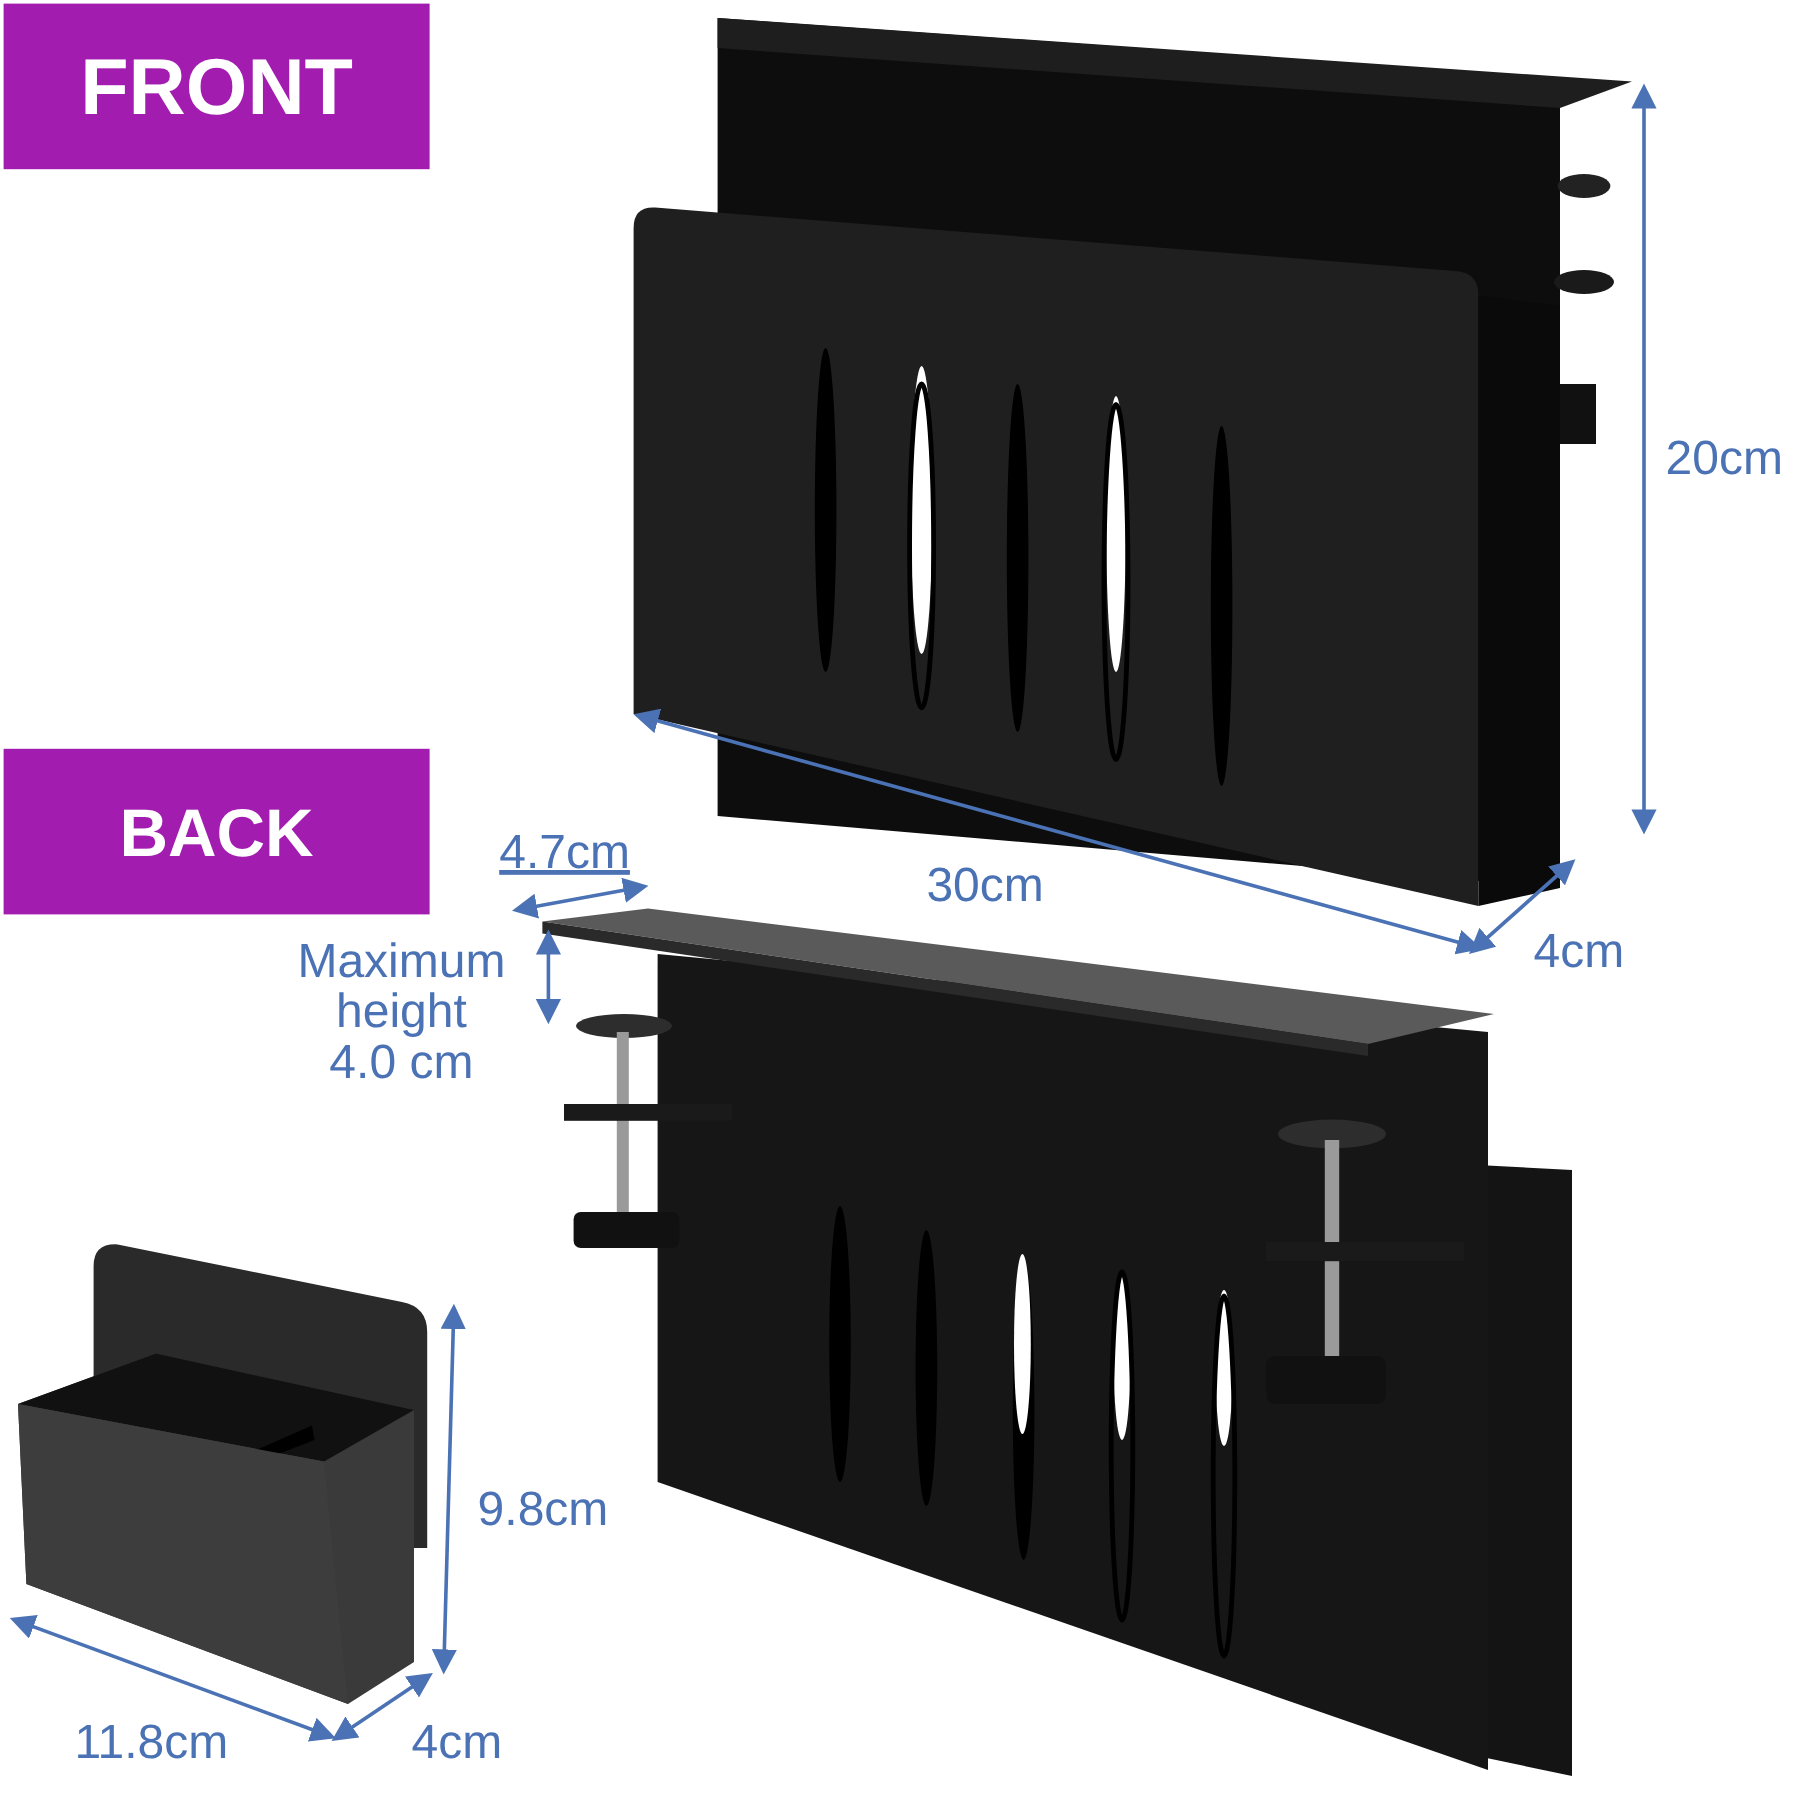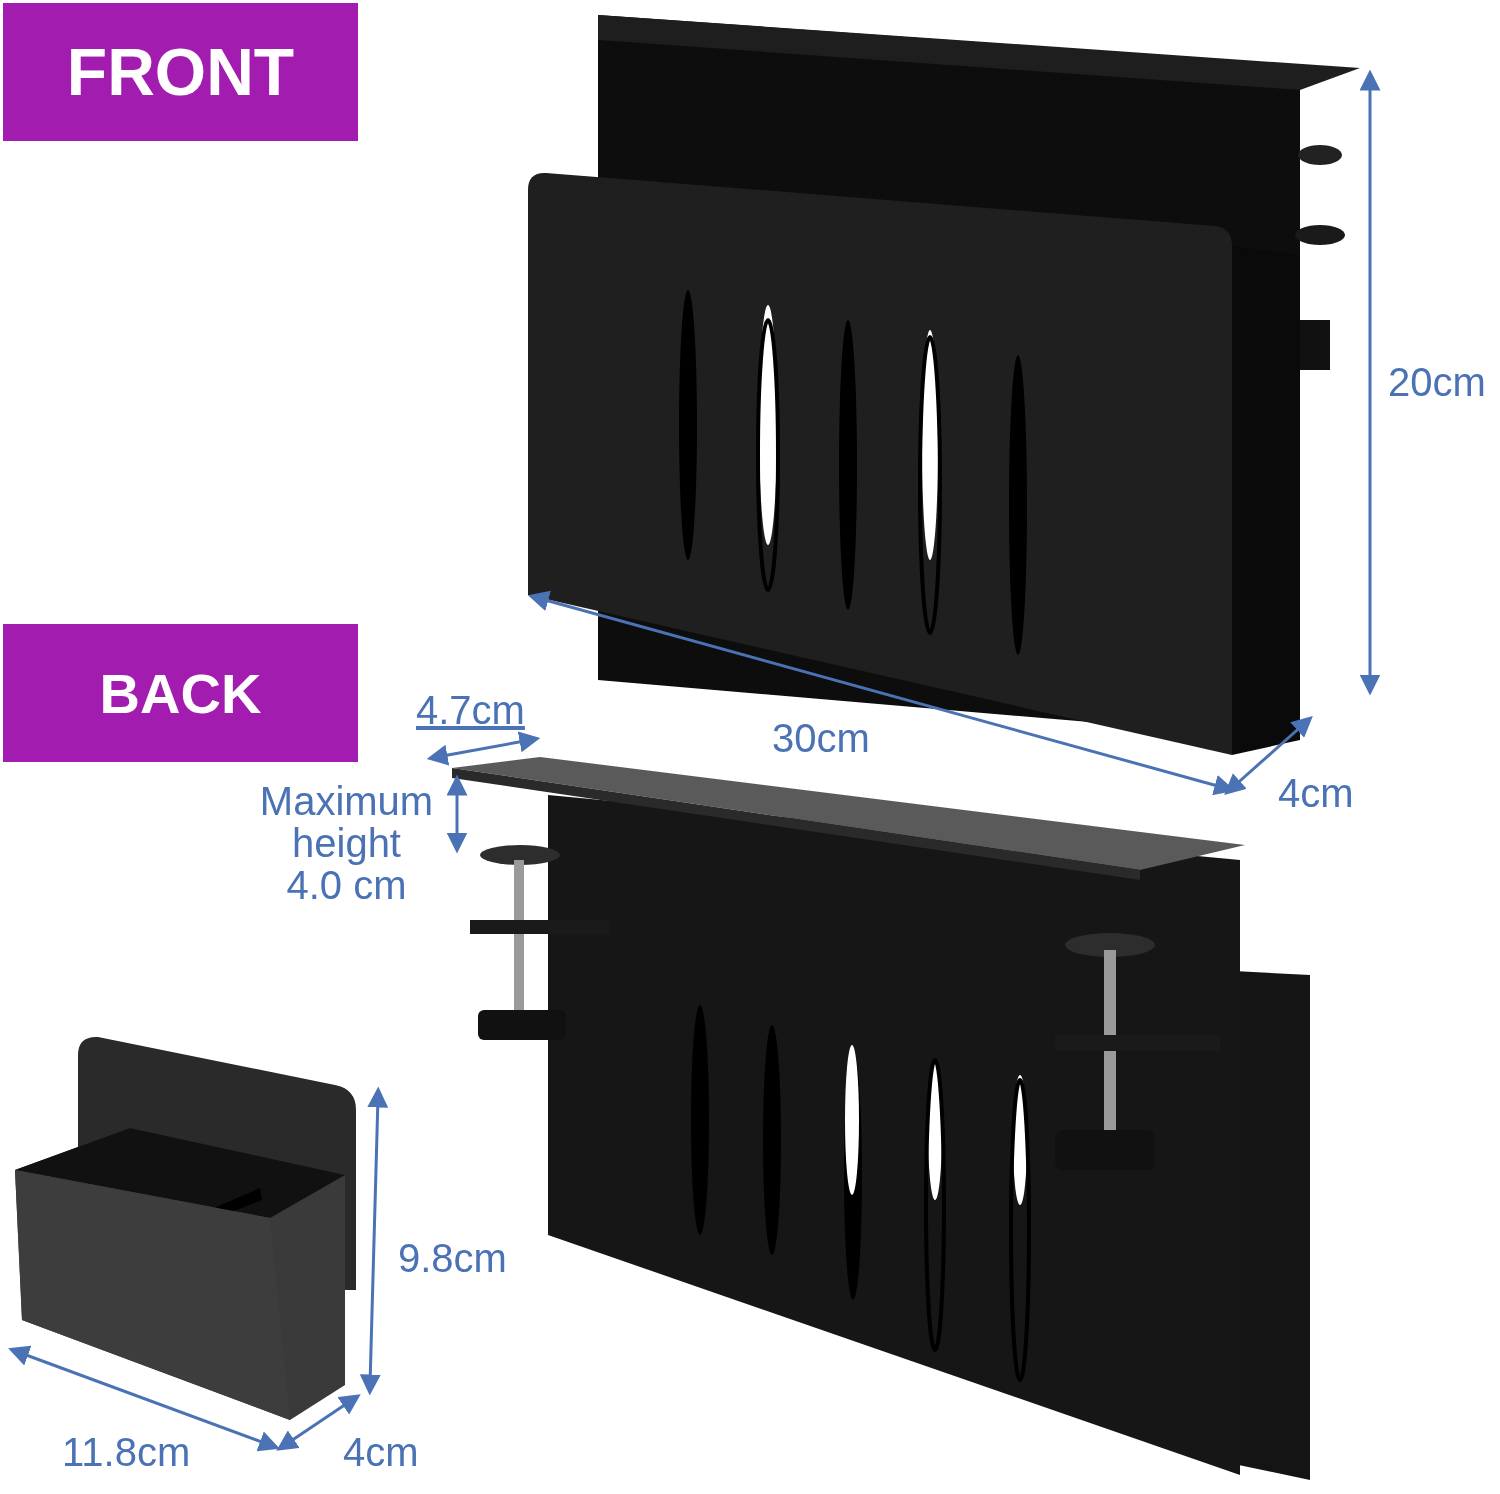--- a/index.html
+++ b/index.html
@@ -95,20 +95,20 @@
   </g>
 </svg>
 
 <div class="label-box" style="left:3px;top:3px;width:355px;height:138px;font-size:66px;">FRONT</div>
 <div class="label-box" style="left:3px;top:624px;width:355px;height:138px;font-size:56px;">BACK</div>
 
 <div class="dim" style="left:1388px;top:362px;">20cm</div>
 <div class="dim" style="left:772px;top:698px;margin-top:20px;">30cm</div>
 <div class="dim" style="left:1278px;top:773px;">4cm</div>
 <div class="dim" style="left:416px;top:690px;text-decoration:underline;">4.7cm</div>
-<div class="dim multi" style="left:244px;top:780px;width:205px;">
+<div class="dim multi" style="left:232px;top:780px;width:205px;">
   <div>Maximum</div>
   <div>height</div>
   <div>4.0 cm</div>
 </div>
 <div class="dim" style="left:398px;top:1238px;text-align:right;">9.8cm</div>
 <div class="dim" style="left:62px;top:1432px;">11.8cm</div>
 <div class="dim" style="left:343px;top:1432px;">4cm</div>
 
 </body></html>

